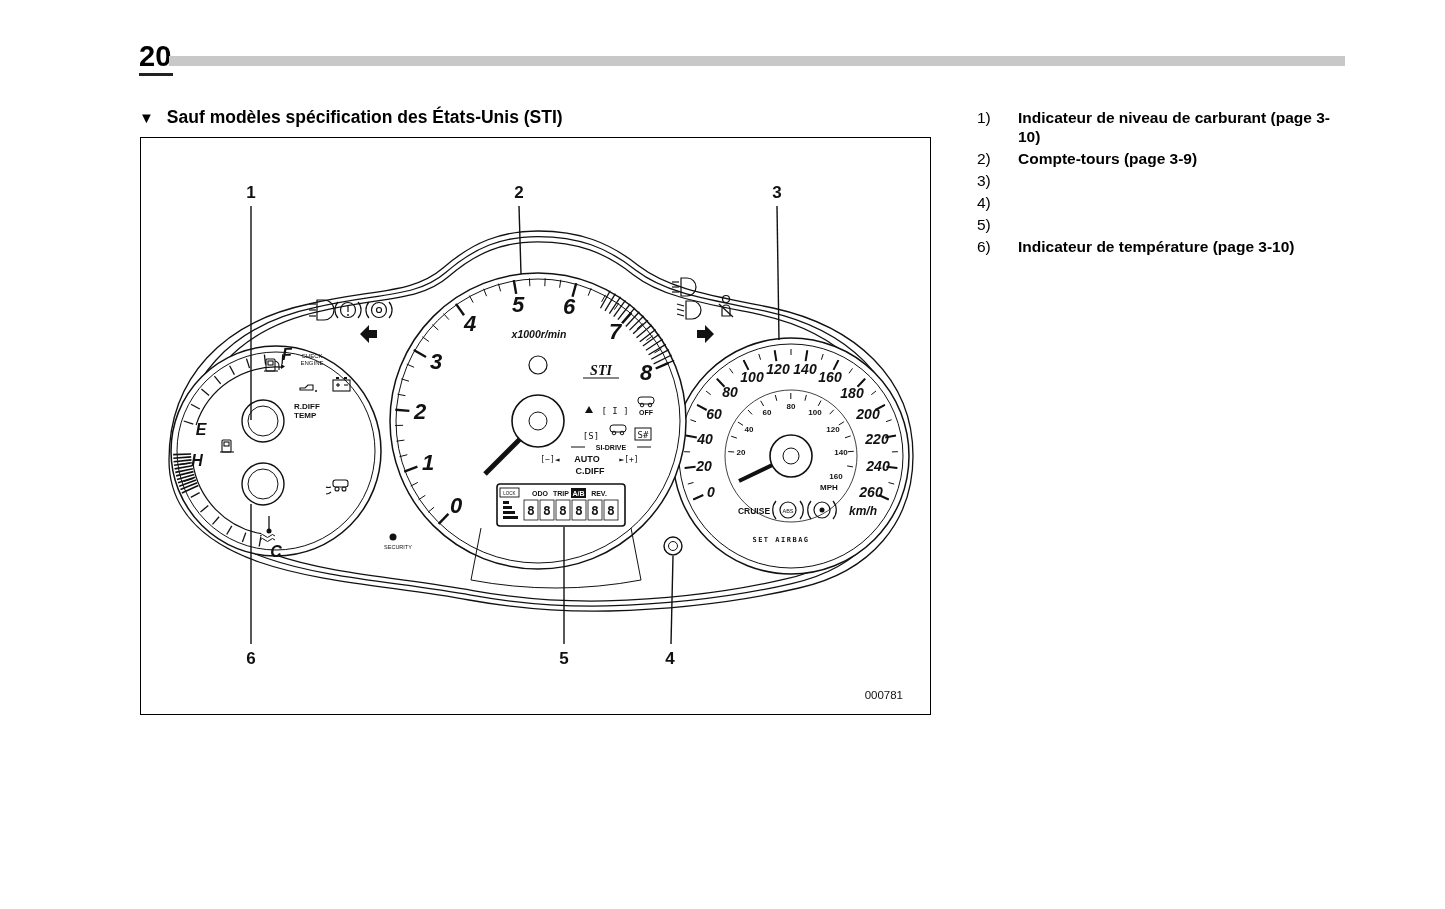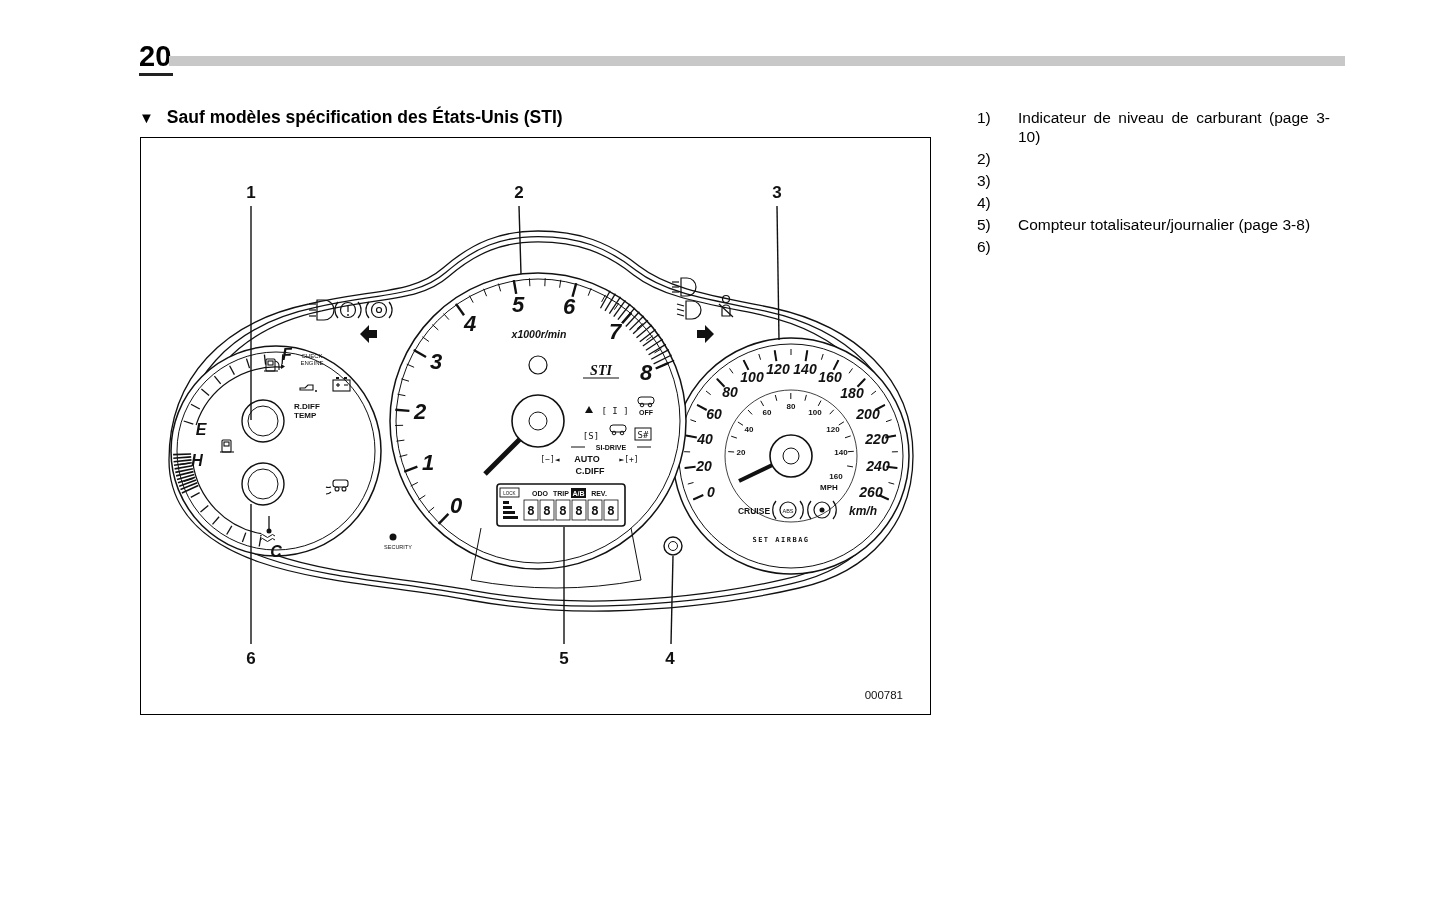--- a/index.html
+++ b/index.html
@@ -14,21 +14,21 @@
   .heading{position:absolute;left:139px;top:107px;display:flex;align-items:baseline;gap:13px;
            font-size:17.5px;font-weight:bold;}
   .heading .tri{font-size:15px;}
   
   .figure{position:absolute;left:140px;top:137px;width:789px;height:576px;border:1px solid #000;}
   .figure svg{display:block;width:100%;height:100%;}
   
   .legend{position:absolute;left:977px;top:108px;width:373px;}
   .lrow{display:flex;margin-bottom:3px;font-size:15.5px;line-height:19px;}
   .lnum{width:41px;flex:none;}
-  .ltxt{width:312px;text-align:justify;}
+  .ltxt{width:312px;text-align:justify;font-weight:bold;}
   
   svg text{fill:#111;}
   .co{font:bold 17px "Liberation Sans",sans-serif;text-anchor:middle;}
   .tn{font:italic bold 22px "Liberation Sans",sans-serif;text-anchor:middle;}
   .sn{font:italic bold 14px "Liberation Sans",sans-serif;text-anchor:middle;}
   .mn{font:bold 8px "Liberation Sans",sans-serif;text-anchor:middle;}
   .ge{font:italic bold 16px "Liberation Sans",sans-serif;text-anchor:middle;}
   .unit{font:italic bold 10.5px "Liberation Sans",sans-serif;text-anchor:middle;}
   .sti{font:italic bold 14px "Liberation Serif",serif;text-anchor:middle;}
   .kmh{font:italic bold 12px "Liberation Sans",sans-serif;text-anchor:middle;}
@@ -62,33 +62,34 @@
     <span>Sauf modèles spécification des États-Unis (STI)</span>
   </div>
 
   <div class="legend">
     <div class="lrow">
       <span class="lnum">1)</span>
       <span class="ltxt">Indicateur de niveau de carburant (page&nbsp;3-10)</span>
     </div>
     <div class="lrow">
       <span class="lnum">2)</span>
+      <span class="ltxt">Compte-tours (page&nbsp;3-9)</span>
     </div>
     <div class="lrow">
       <span class="lnum">3)</span>
     </div>
     <div class="lrow">
       <span class="lnum">4)</span>
     </div>
     <div class="lrow">
       <span class="lnum">5)</span>
-      <span class="ltxt">Compteur totalisateur/journalier (page&nbsp;3-8)</span>
     </div>
     <div class="lrow">
       <span class="lnum">6)</span>
+      <span class="ltxt">Indicateur de température (page&nbsp;3-10)</span>
     </div>
   </div>
 
   <div class="figure">
     <svg viewBox="0 0 789 576">
 
       <g fill="none" stroke="#111" stroke-width="1.3">
         <path d="M28,322 C28,240 82,184 168,166 C232,151 272,156 302,130 C332,104 360,93 397,93 C438,93 468,104 498,128 C528,151 568,157 632,170 C714,188 772,240 772,318 C772,384 730,434 658,450 C598,464 540,471 468,473 C420,474 378,471 328,462 C258,449 178,445 118,424 C58,403 28,368 28,322 Z"></path>
         <path transform="translate(399,290) scale(0.972) translate(-399,-290)" d="M28,322 C28,240 82,184 168,166 C232,151 272,156 302,130 C332,104 360,93 397,93 C438,93 468,104 498,128 C528,151 568,157 632,170 C714,188 772,240 772,318 C772,384 730,434 658,450 C598,464 540,471 468,473 C420,474 378,471 328,462 C258,449 178,445 118,424 C58,403 28,368 28,322 Z"></path>
         <path transform="translate(399,290) scale(0.945) translate(-399,-290)" d="M28,322 C28,240 82,184 168,166 C232,151 272,156 302,130 C332,104 360,93 397,93 C438,93 468,104 498,128 C528,151 568,157 632,170 C714,188 772,240 772,318 C772,384 730,434 658,450 C598,464 540,471 468,473 C420,474 378,471 328,462 C258,449 178,445 118,424 C58,403 28,368 28,322 Z"></path>

